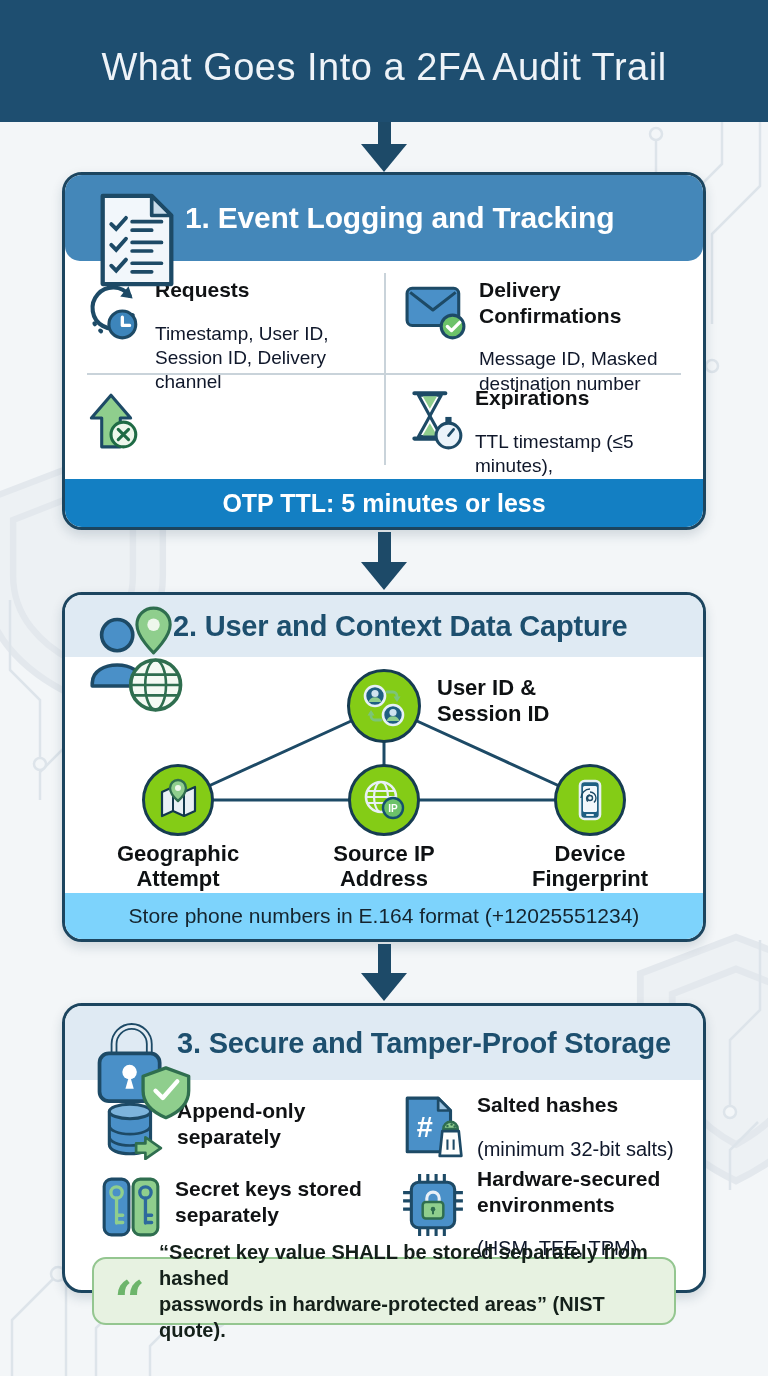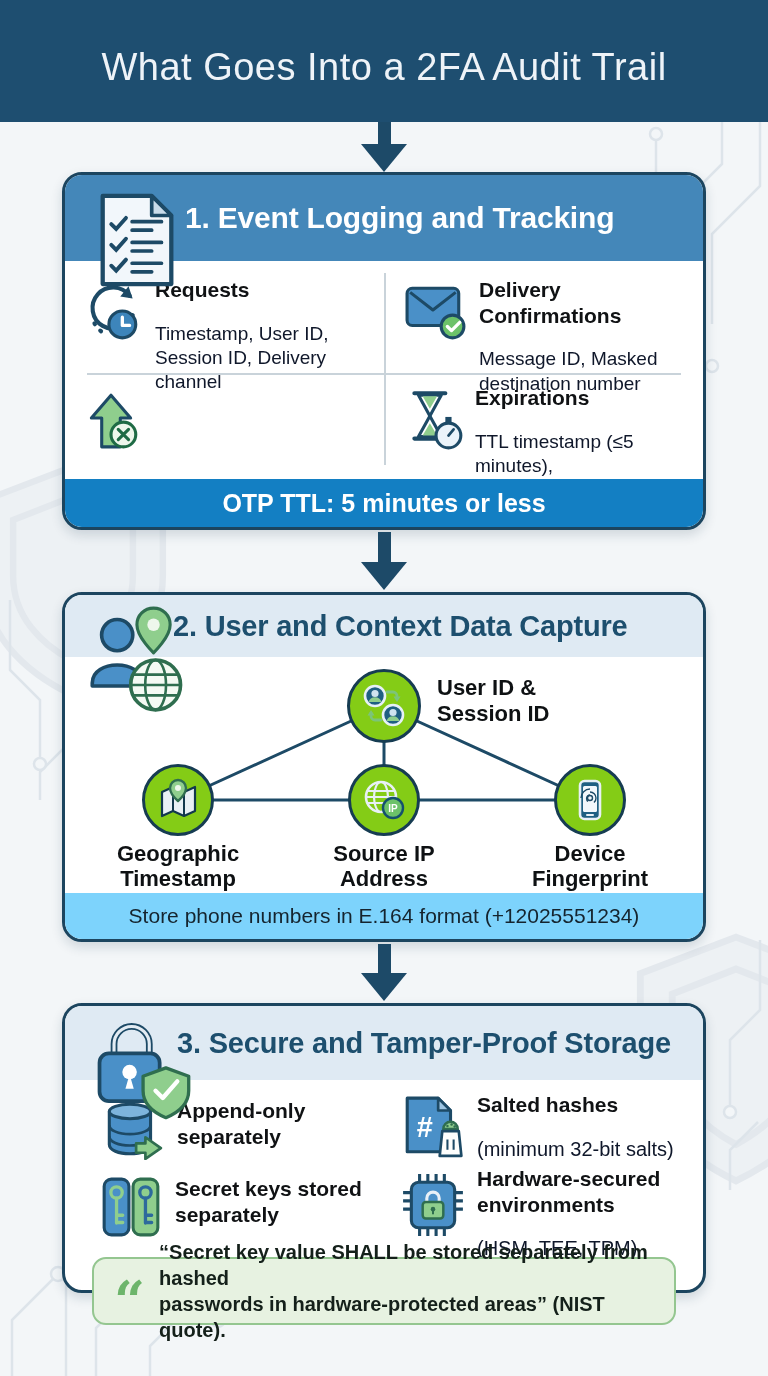--- a/index.html
+++ b/index.html
@@ -102,21 +102,21 @@
   <div class="top-banner">
     <h1>What Goes Into a 2FA Audit Trail</h1>
   </div>
 
   <div class="flow-arrow" style="top:122px;">
     <div class="stem" style="height:22px;"></div>
     <div class="head"></div>
   </div>
 
   <div class="card" style="top:172px;height:358px;">
-    <div class="card-strip strip-blue" style="height:86px;">
+    <div class="card-strip strip-blue" style="height:86px;border-radius:15px;">
       <div class="card-title-white" style="margin-left:120px;">1. Event Logging and Tracking</div>
     </div>
     <svg style="position:absolute;left:30px;top:16px;z-index:3;" width="84" height="98" viewBox="0 0 68 80">
       <path d="M6 4 h40 l16 16 v56 h-56 z" fill="#f2f7fb" stroke="#1d4a66" stroke-width="3.5" stroke-linejoin="round"></path>
       <path d="M46 4 l16 16 h-16 z" fill="#c9dcea" stroke="#1d4a66" stroke-width="3" stroke-linejoin="round"></path>
       <path d="M13 27 l4 4 l8 -9" stroke="#1d4a66" stroke-width="3.2" fill="none" stroke-linecap="round"></path>
       <path d="M30 25 h24 M30 32 h16" stroke="#1d4a66" stroke-width="3" stroke-linecap="round"></path>
       <path d="M13 44 l4 4 l8 -9" stroke="#1d4a66" stroke-width="3.2" fill="none" stroke-linecap="round"></path>
       <path d="M30 42 h24 M30 49 h16" stroke="#1d4a66" stroke-width="3" stroke-linecap="round"></path>
       <path d="M13 61 l4 4 l8 -9" stroke="#1d4a66" stroke-width="3.2" fill="none" stroke-linecap="round"></path>
@@ -228,21 +228,21 @@
 
     <div class="node" style="left:77px;top:169px;width:72px;height:72px;">
       <svg width="44" height="44" viewBox="0 0 44 44">
         <path d="M6 14 L17 9 L28 14 L39 9 V33 L28 38 L17 33 L6 38 Z" fill="#e8f0f5" stroke="#12384d" stroke-width="2.2" stroke-linejoin="round"></path>
         <path d="M17 9 V33 M28 14 V38" stroke="#12384d" stroke-width="2"></path>
         <path d="M22 2 c4.5 0 8 3.5 8 8 c0 6 -8 13 -8 13 c0 0 -8 -7 -8 -13 c0 -4.5 3.5 -8 8 -8 z" fill="#8fce8d" stroke="#2f6e4f" stroke-width="2.4" stroke-linejoin="round"></path>
         <circle cx="22" cy="10" r="3" fill="#eef7ec"></circle>
       </svg>
     </div>
     <div class="node-label pre" style="left:18px;top:246px;width:190px;">Geographic
-Timestamp</div>
+Attempt</div>
 
     <div class="node" style="left:283px;top:169px;width:72px;height:72px;">
       <svg width="44" height="44" viewBox="0 0 44 44">
         <circle cx="19" cy="19" r="15" fill="none" stroke="#e8f0f5" stroke-width="2.6"></circle>
         <ellipse cx="19" cy="19" rx="7" ry="15" fill="none" stroke="#e8f0f5" stroke-width="2.2"></ellipse>
         <path d="M6 13 h26 M4.5 19 h29 M6 25 h26" stroke="#e8f0f5" stroke-width="2.2" fill="none"></path>
         <circle cx="31" cy="30" r="10" fill="#6cc269" stroke="#14506d" stroke-width="2.4"></circle>
         <text x="31" y="34" font-size="10" font-weight="bold" fill="#fff" text-anchor="middle" font-family="Liberation Sans,sans-serif">IP</text>
       </svg>
     </div>

